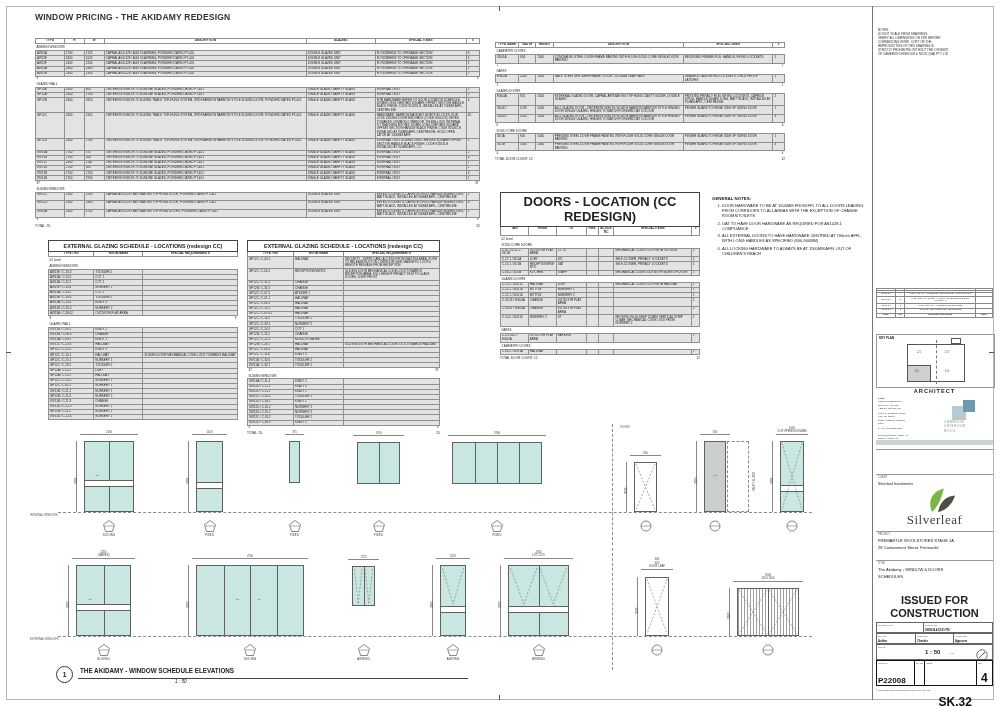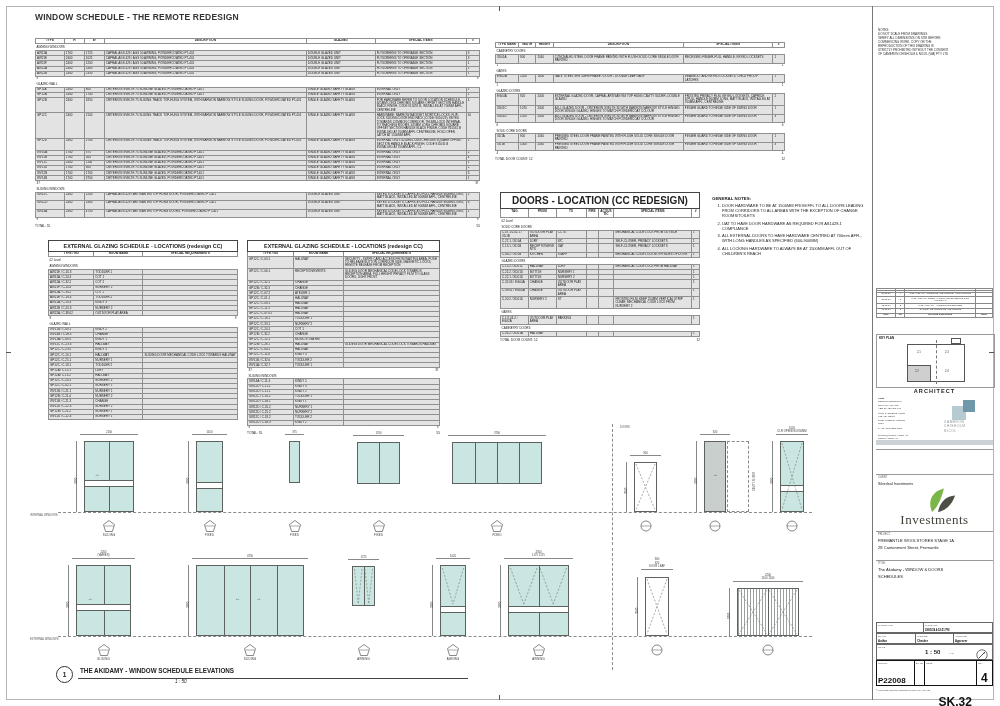--- a/index.html
+++ b/index.html
@@ -7,21 +7,21 @@
   .frame{position:absolute;left:6px;top:6px;right:6px;bottom:6px;border:1px solid #b5b5b5;}
   .marginline{position:absolute;left:872px;top:6px;bottom:6px;border-left:1px solid #777;}
   .tick{position:absolute;background:#555;}
   
   .tbl{position:absolute;}
   .tbl table{width:100%;border-collapse:collapse;table-layout:fixed;}
   .tbl td,.tbl th{border:0.5px solid #909090;font-size:3px;line-height:1.12;padding:0.4px 1px;vertical-align:top;overflow:hidden;word-wrap:break-word;}
   .tbl th{font-weight:bold;text-align:center;background:#fff;font-size:3.1px;}
   .tbl tr.title td{border:0.9px solid #444;font-weight:bold;text-align:center;padding:2px 0;background:#fff;}
   .tbl.t8 tr.title td{font-size:7.5px;}
-  .tbl.t9 tr.title td{font-size:10px;margin-left:33px;}
+  .tbl.t9 tr.title td{font-size:13px;margin-left:33px;}
   .tbl.t6 tr.title td{font-size:5.4px;}
   .tbl tr.data td{background:#e3e3e3;}
   .tbl tr.sec td{border:none;background:#fff;padding-top:2.2px;font-size:3px;}
   .tbl tr.sub td{border:none;background:#fff;font-size:3px;}
   .tbl .total{display:flex;justify-content:space-between;font-size:3.2px;margin-top:1.5px;}
   
   .win{position:absolute;box-sizing:border-box;border:1.2px solid #5d625f;}
   .win.glass{background:#c9e6e2;}
   .win.gray{background:#c9cfcd;}
   .win.white{background:#fff;}
@@ -88,21 +88,21 @@
 <body>
 
 <div id="sheet">
   <div class="frame"></div>
   <div class="marginline"></div>
   <div class="tick" style="left:499px;top:6px;width:1px;height:5px;"></div>
   <div class="tick" style="left:499px;bottom:6px;width:1px;height:5px;"></div>
   <div class="tick" style="left:6px;top:352px;width:5px;height:1px;"></div>
   <div class="tick" style="right:6px;top:352px;width:5px;height:1px;"></div>
 
-  <div class="main-title">WINDOW SCHEDULE - THE REMOTE REDESIGN</div>
+  <div class="main-title">WINDOW PRICING - THE AKIDAMY REDESIGN</div>
 
   <div class="tbl t8" style="left:35px;top:38px;width:445px;">
       <table>
         <colgroup>
           <col style="width:6.5%">
           <col style="width:4.5%">
           <col style="width:4.5%">
           <col style="width:45.5%">
           <col style="width:15.5%">
           <col style="width:20.5%">
@@ -1040,32 +1040,34 @@
 
   <div class="thinline" style="top:474px;"></div>
   <div class="lab" style="left:878px;top:476px;">CLIENT</div>
   <div class="client-name">Silverleaf Investments</div>
   <div class="sl-leaf">
     <svg width="44" height="26" viewBox="0 0 44 26">
       <path d="M16 25 C11 13 17 4 28 1.5 C25.5 10 23 19 16 25 Z" fill="#7ab648"></path>
       <path d="M22 25 C24 15 30 9 39 8.5 C36.5 17 30 23.5 22 25 Z" fill="#4b4f45"></path>
     </svg>
   </div>
-  <div class="sl-word">Investments</div>
+  <div class="sl-word">Silverleaf</div>
 
   <div class="thinline" style="top:531px;"></div>
   <div class="lab" style="left:878px;top:533px;">PROJECT</div>
   <div class="proj-line" style="top:538px;">FREMANTLE WOOLSTORES STAGE 1A</div>
   <div class="proj-line" style="top:545px;">28 Cantonment Street, Fremantle</div>
 
   <div class="thinline" style="top:560px;"></div>
   <div class="lab" style="left:878px;top:562px;">TITLE</div>
   <div class="proj-line" style="top:567px;">The Akidamy - WINDOW &amp; DOORS</div>
   <div class="proj-line" style="top:574px;">SCHEDULES</div>
 
+  <div class="status">ISSUED FOR
+CONSTRUCTION</div>
 
   <div class="ib-row" style="top:622px;height:11px;">
     <span class="ib-lab">DATE DRAWN</span>
     <div class="ib-cell" style="left:40%;right:0;">
       <span class="ib-lab">PLOT DATE:</span>
       <span class="ib-val" style="font-size:2.6px;">29/05/24 4:52:51 PM</span>
     </div>
   </div>
   <div class="ib-row" style="top:633px;height:11px;">
     <span class="ib-lab">DRAWN</span>

